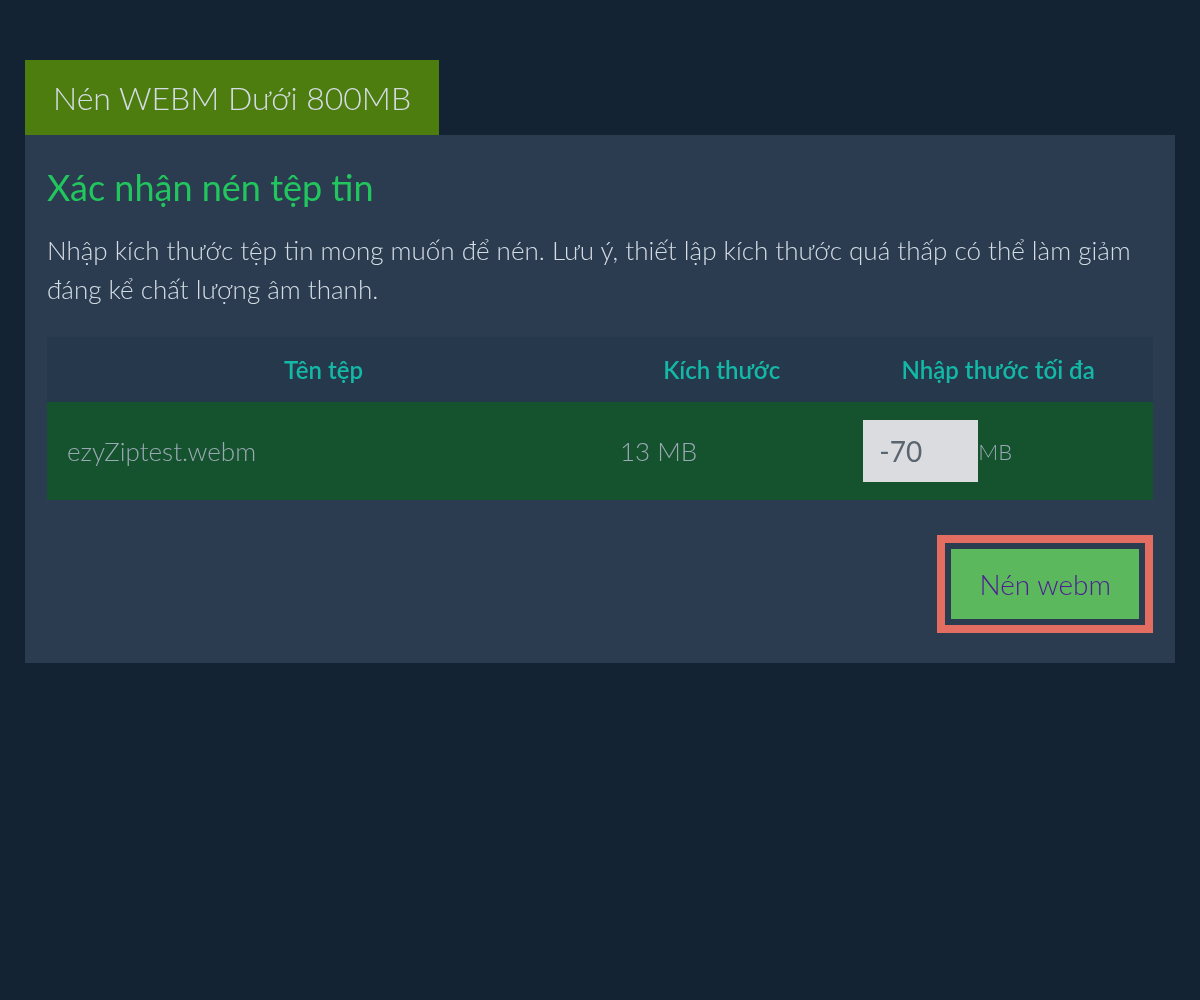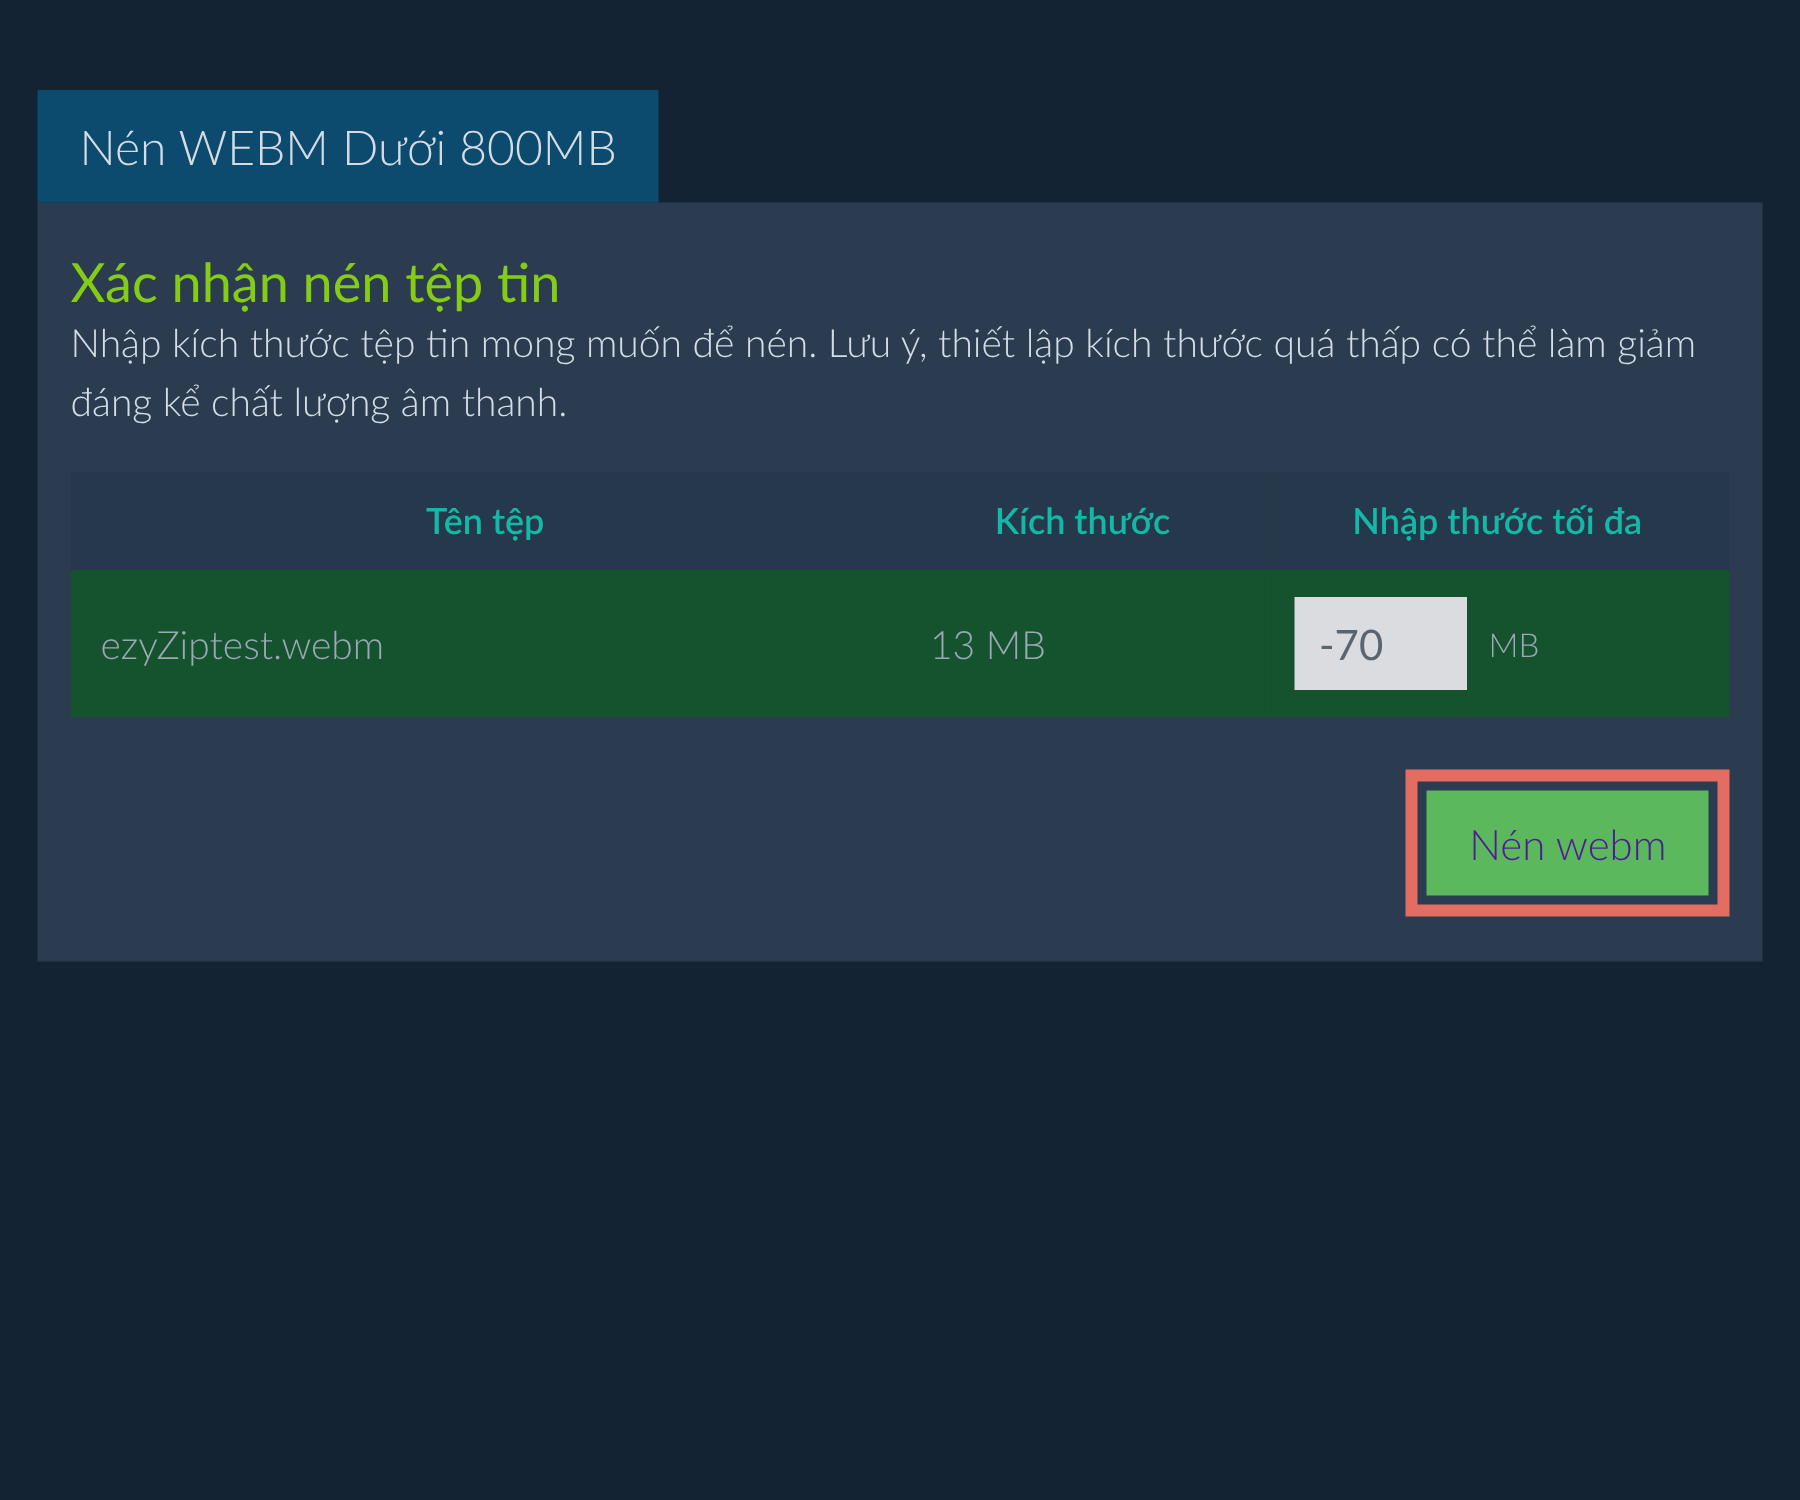--- a/index.html
+++ b/index.html
@@ -15,36 +15,37 @@
       height: 1000px;
       padding: 60px 25px 25px 25px;
       color: #d4dce4;
     }
 
     .tab-container {
       display: flex;
     }
 
     .tab {
-      background-color: #0c4a6e;
+      background-color: #4d7c0f;
       padding: 18px 28px;
       color: #d4dce4;
       font-size: 32px;
       font-weight: 300;
     }
 
     .panel {
       background-color: #2b3c50;
       padding: 30px 22px;
     }
 
     .panel-title {
-      color: #84cc16;
+      color: #22c55e;
       font-size: 36px;
       font-weight: 400;
+      margin-bottom: 22px;
     }
 
     .panel-description {
       color: #d4dce4;
       font-size: 26px;
       font-weight: 300;
       line-height: 1.5;
       margin-bottom: 28px;
     }
 
@@ -86,21 +87,20 @@
       padding: 18px 20px;
       color: #9ba8b5;
       font-size: 26px;
       font-weight: 300;
       vertical-align: middle;
     }
 
     .size-input-wrapper {
       display: flex;
       align-items: center;
-      gap: 14px;
     }
 
     .size-input {
       background-color: #dadce0;
       border: none;
       padding: 14px 16px;
       font-size: 28px;
       color: #5a6570;
       width: 115px;
       font-family: inherit;

